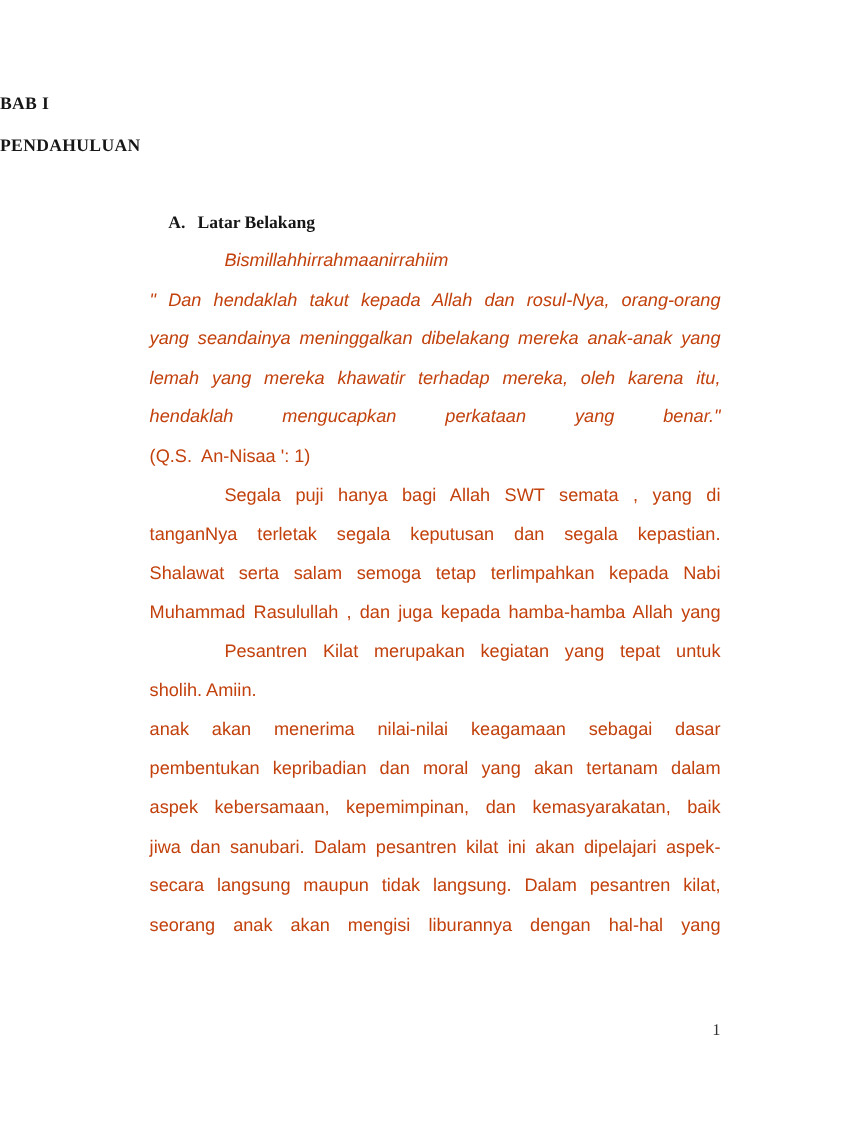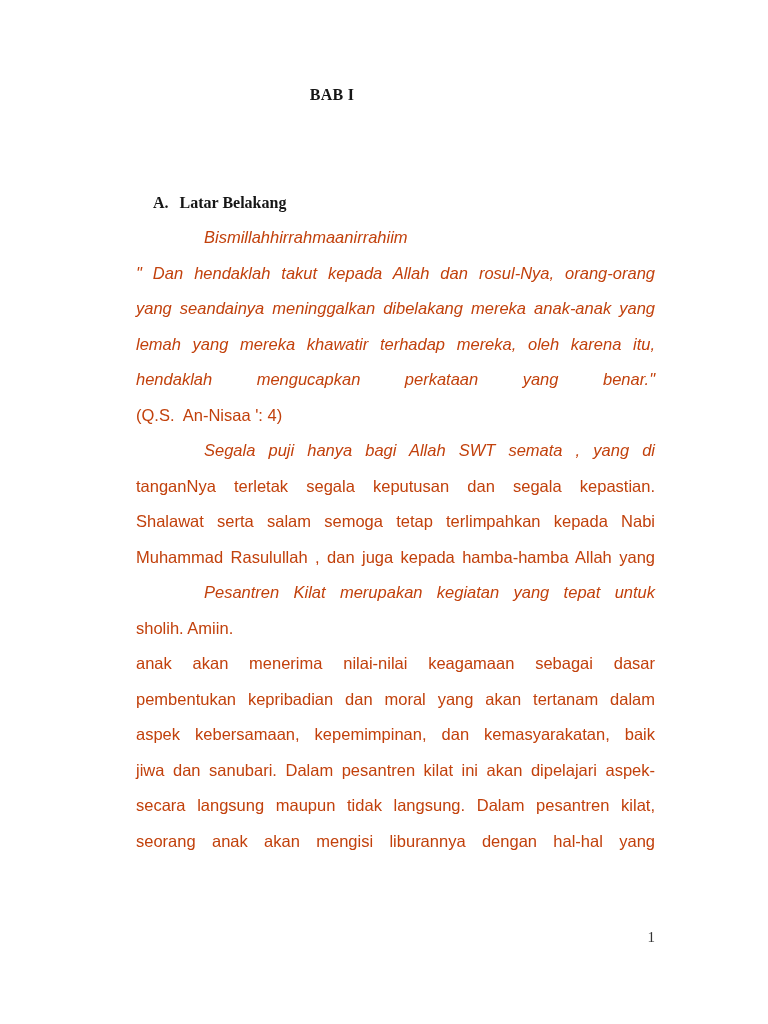--- a/index.html
+++ b/index.html
@@ -12,21 +12,20 @@
     width: 768px;
     height: 1024px;
     background: #ffffff;
     overflow: hidden;
     font-family: "Liberation Sans", sans-serif;
   }
   .doc-title {
     position: absolute;
     left: 0;
     width: 664px;
-    text-align: center;
     font-family: "Liberation Serif", serif;
     font-weight: bold;
     font-size: 16px;
     letter-spacing: 0.3px;
     color: #161616;
     line-height: 18px;
   }
   .title-chapter { top: 86px; }
   .title-main    { top: 124px; }
   .section-heading {
@@ -53,21 +52,21 @@
   .line {
     height: 35.5px;
     line-height: 35.5px;
     white-space: nowrap;
   }
   .line.just {
     white-space: normal;
     text-align: justify;
     text-align-last: justify;
   }
-  .line.indent { padding-left: 68px; font-style: italic; }
+  .line.indent { padding-left: 68px; }
   .line.italic { font-style: italic; }
   .line.pre { white-space: pre; }
   .page-number {
     position: absolute;
     left: 136px;
     top: 929px;
     width: 519px;
     text-align: right;
     font-family: "Liberation Serif", serif;
     font-size: 15px;
@@ -75,35 +74,36 @@
     line-height: 17px;
   }
 </style>
 </head>
 <body>
 
 <div class="page">
 
   <div class="doc-title title-chapter">BAB I</div>
 
+  <div class="doc-title title-main">PENDAHULUAN</div>
 
   <div class="section-heading">
     <span class="section-marker">A.</span><span class="section-label">Latar Belakang</span>
   </div>
 
   <div class="body-text">
 
     <div class="line italic indent">Bismillahhirrahmaanirrahiim</div>
 
     <div class="line italic just">" Dan hendaklah takut kepada Allah dan rosul-Nya, orang-orang</div>
     <div class="line italic just">yang seandainya meninggalkan dibelakang mereka anak-anak yang</div>
     <div class="line italic just">lemah yang mereka khawatir terhadap mereka, oleh karena itu,</div>
     <div class="line italic just">hendaklah mengucapkan perkataan yang benar."</div>
 
-    <div class="line pre">(Q.S.  An-Nisaa ': 4)</div>
+    <div class="line pre">(Q.S.  An-Nisaa ': 1)</div>
 
     <div class="line just indent">Segala puji hanya bagi Allah SWT semata , yang di</div>
     <div class="line just">tanganNya terletak segala keputusan dan segala kepastian.</div>
     <div class="line just">Shalawat serta salam semoga tetap terlimpahkan kepada Nabi</div>
     <div class="line just">Muhammad Rasulullah , dan juga kepada hamba-hamba Allah yang</div>
     <div class="line just indent">Pesantren Kilat merupakan kegiatan yang tepat untuk</div>
 
     <div class="line">sholih. Amiin.</div>
     <div class="line just">anak akan menerima nilai-nilai keagamaan sebagai dasar</div>
     <div class="line just">pembentukan kepribadian dan moral yang akan tertanam  dalam</div>

